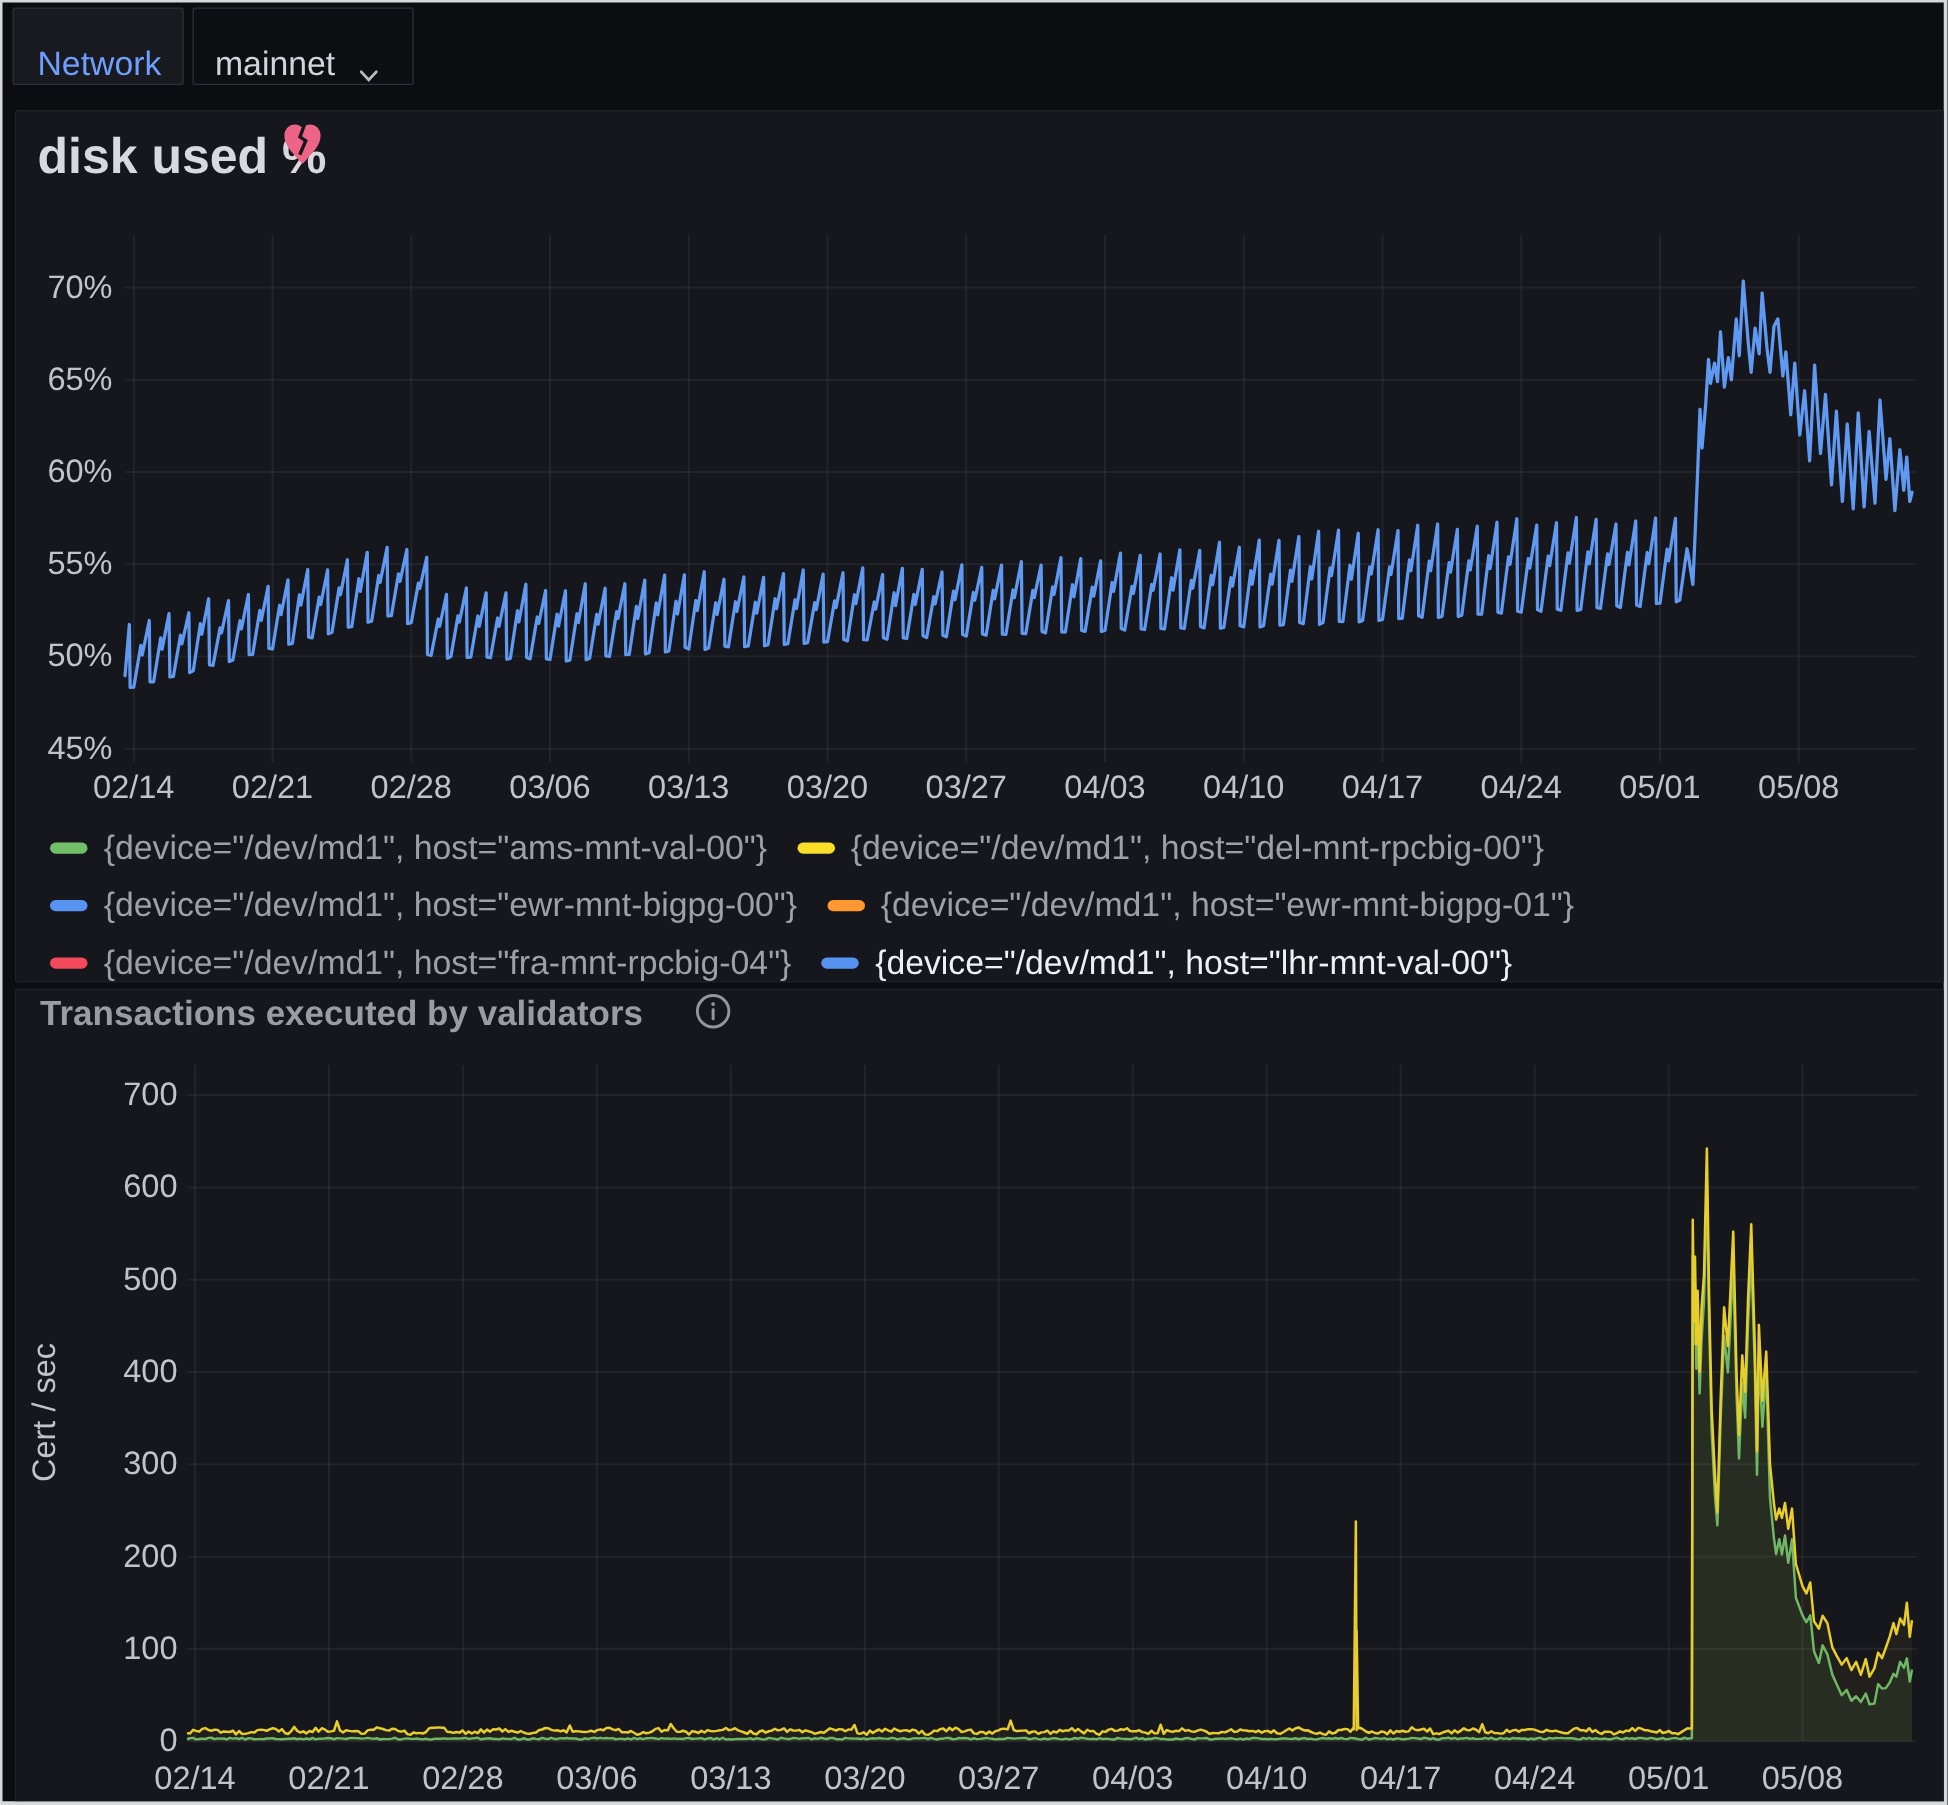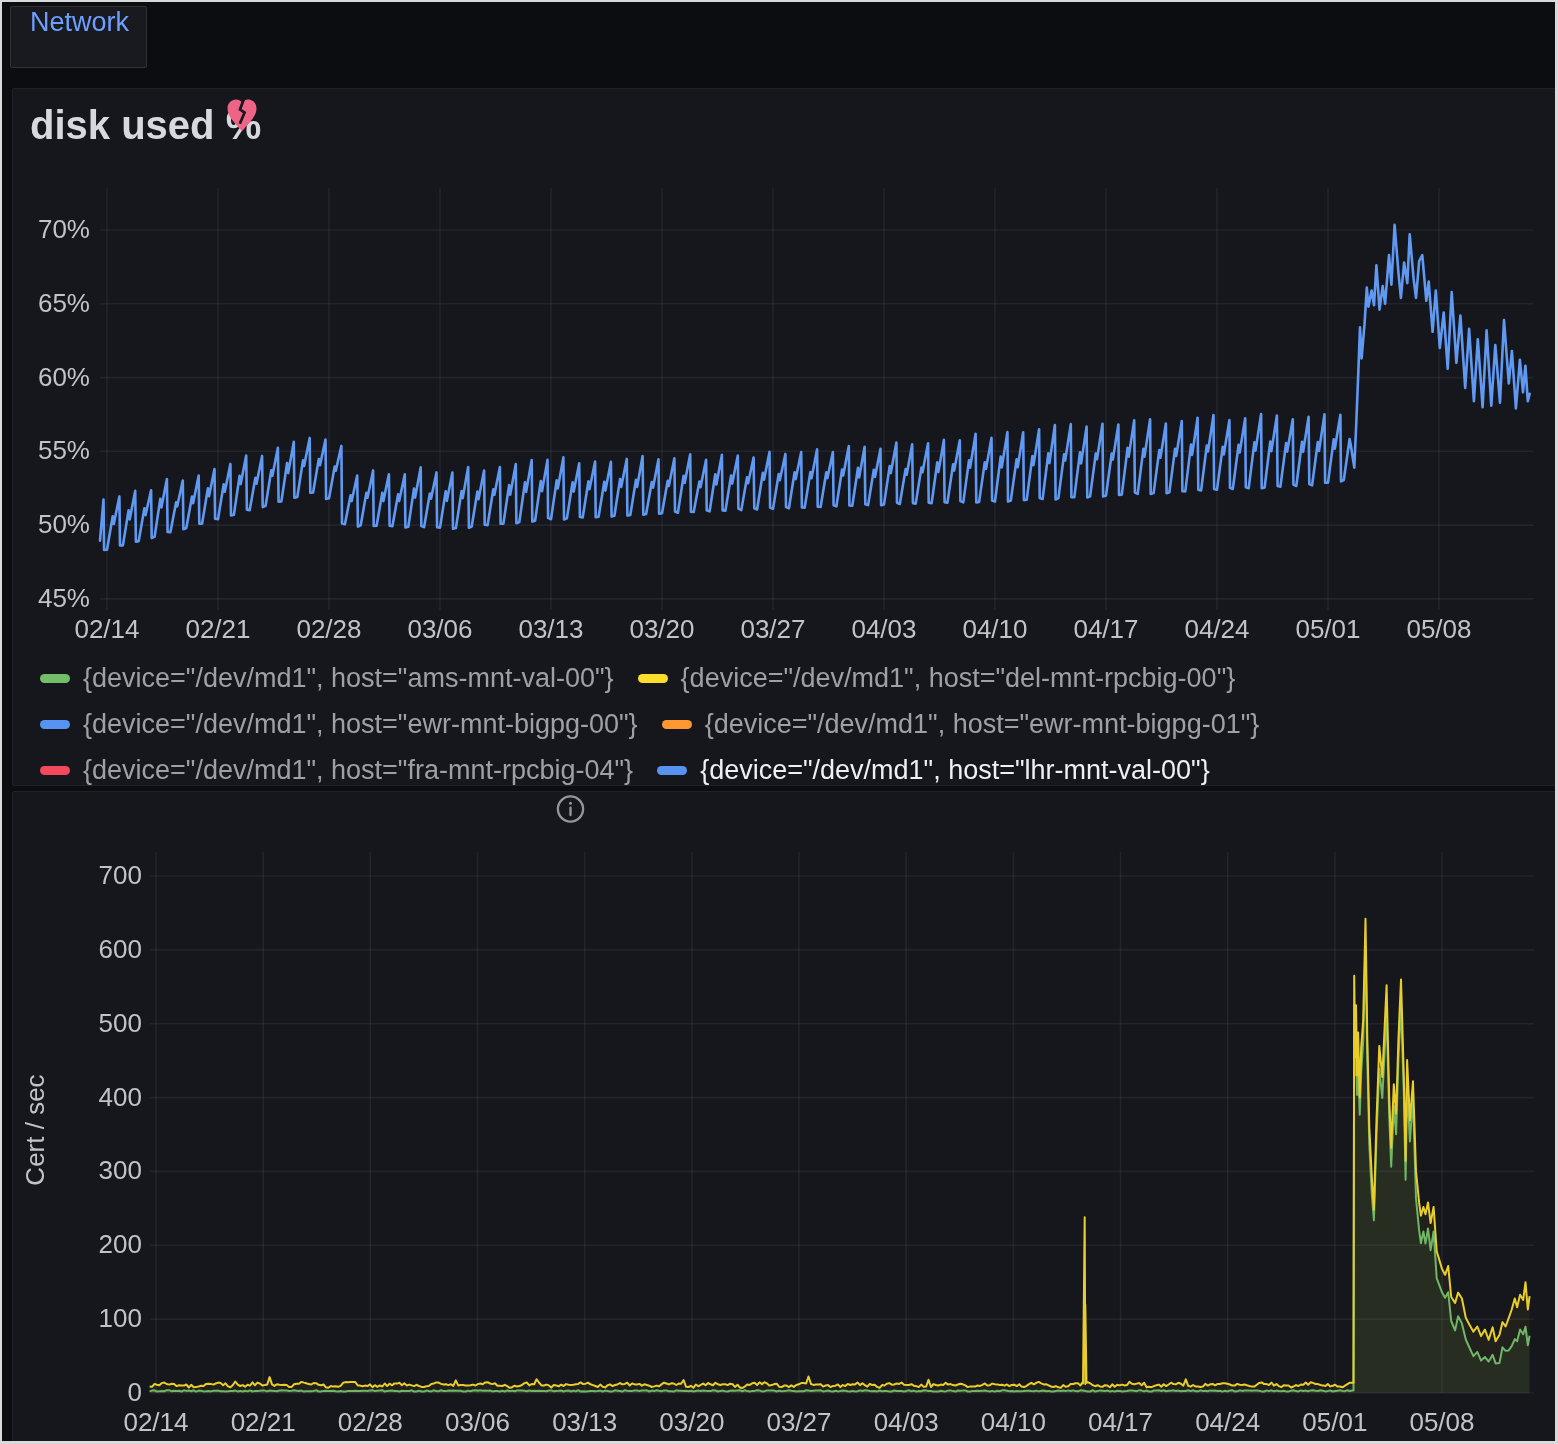--- a/index.html
+++ b/index.html
@@ -1,34 +1,40 @@
 <!DOCTYPE html>
 <html><head><meta charset="utf-8"><style>
 html,body{margin:0;padding:0}
 body{width:1558px;height:1444px;background:#d8d9db;position:relative;overflow:hidden;
  font-family:"Liberation Sans",sans-serif}
 #app{position:absolute;left:2px;top:2px;width:1553px;height:1439px;background:#0c0d11;overflow:hidden}
 .panel{position:absolute;background:#16171d;border:1px solid #202228;border-radius:2px}
 .tbox{position:absolute;top:4px;height:62px;border:1px solid #2e3138;border-radius:2px;
- display:flex;align-items:flex-start;box-sizing:border-box}
+ display:flex;align-items:flex-end;box-sizing:border-box}
 .ptitle{position:absolute;left:28px;top:101px;font-size:40px;font-weight:700;color:#d8d9de;letter-spacing:0px}
 svg{position:absolute;left:0;top:0}
 .gv,.gh{stroke:rgba(201,209,229,0.07);stroke-width:1.6}
 .ax{font-family:"Liberation Sans",sans-serif;font-size:26px;fill:#c2c3ca}
 .am{text-anchor:middle}
 .ae{text-anchor:end}
 .lrow{position:absolute;left:38px;height:46px;display:flex;align-items:center}
 .li{display:flex;align-items:center;margin-right:24px}
 .dash{width:30px;height:9px;border-radius:4.5px;margin-right:13px}
 .lt{font-size:27px;color:#9fa0a7;white-space:pre}
 .lt.hot{color:#eff0f4}
 </style></head><body>
 <div id="app">
  <div class="tbox" style="left:8px;width:137px;background:#181a20">
    <span style="margin-left:19px;font-size:27px;font-weight:500;color:#6e9fff">Network</span>
+    </div>
+ <div class="tbox" style="left:152px;width:177px;background:#0d0e12">
+   <span style="margin-left:17px;font-size:27px;color:#d3d4d9">mainnet</span>
+   <svg width="16" height="12" viewBox="0 0 16 12" style="position:static;margin-left:19px;margin-top:4px">
+     <path d="M2,2.5 L8,9 L14,2.5" fill="none" stroke="#b9bac0" stroke-width="2.3" stroke-linecap="round"></path>
+      </svg>
     </div>
 
  <div class="panel" style="left:10px;top:86px;width:1542px;height:696px"></div>
  <div class="panel" style="left:10px;top:789px;width:1542px;height:651px"></div>
 
  <div class="ptitle">disk used %</div>
  <svg width="34" height="38" viewBox="0 0 34 38" style="left:223px;top:93px">
    <path d="M14.5,33.5 C10,28 2.5,21.5 2.5,13.5 C2.5,8 6.5,4.5 11,4.5 C13.5,4.5 15.5,5.6 17,7.4
             C18.5,5.6 20.5,4.5 23,4.5 C27.5,4.5 31.5,8 31.5,13.5 C31.5,21.5 24,28 19.5,33.5
             L17,36 Z" fill="#ee6486"></path>
@@ -101,20 +107,21 @@
       <span class="li">
         <span class="dash" style="background:#f2495c"></span>
         <span class="lt">{device="/dev/md1", host="fra-mnt-rpcbig-04"}</span>
       </span>
       <span class="li">
         <span class="dash" style="background:#5794f2"></span>
         <span class="lt hot">{device="/dev/md1", host="lhr-mnt-val-00"}</span>
       </span>
     </div>
 
+ <div style="position:absolute;left:30px;top:793px;font-size:28px;font-weight:700;color:#9b9ca2">Transactions executed by validators</div>
  <svg width="34" height="34" viewBox="0 0 34 34" style="left:553px;top:792px">
    <circle cx="15.5" cy="15" r="12.6" fill="none" stroke="#95969c" stroke-width="2.3"></circle>
    <circle cx="15.5" cy="9.2" r="1.5" fill="#95969c"></circle>
    <rect x="14.3" y="12.6" width="2.4" height="9.6" rx="1.1" fill="#95969c"></rect>
  </svg>
 
  <svg width="1558" height="600" viewBox="0 844 1558 600" style="left:0;top:844px">
      <line x1="154.0" y1="850.0" x2="154.0" y2="1391.0" class="gv"></line>
 <line x1="261.2" y1="850.0" x2="261.2" y2="1391.0" class="gv"></line>
 <line x1="368.3" y1="850.0" x2="368.3" y2="1391.0" class="gv"></line>

